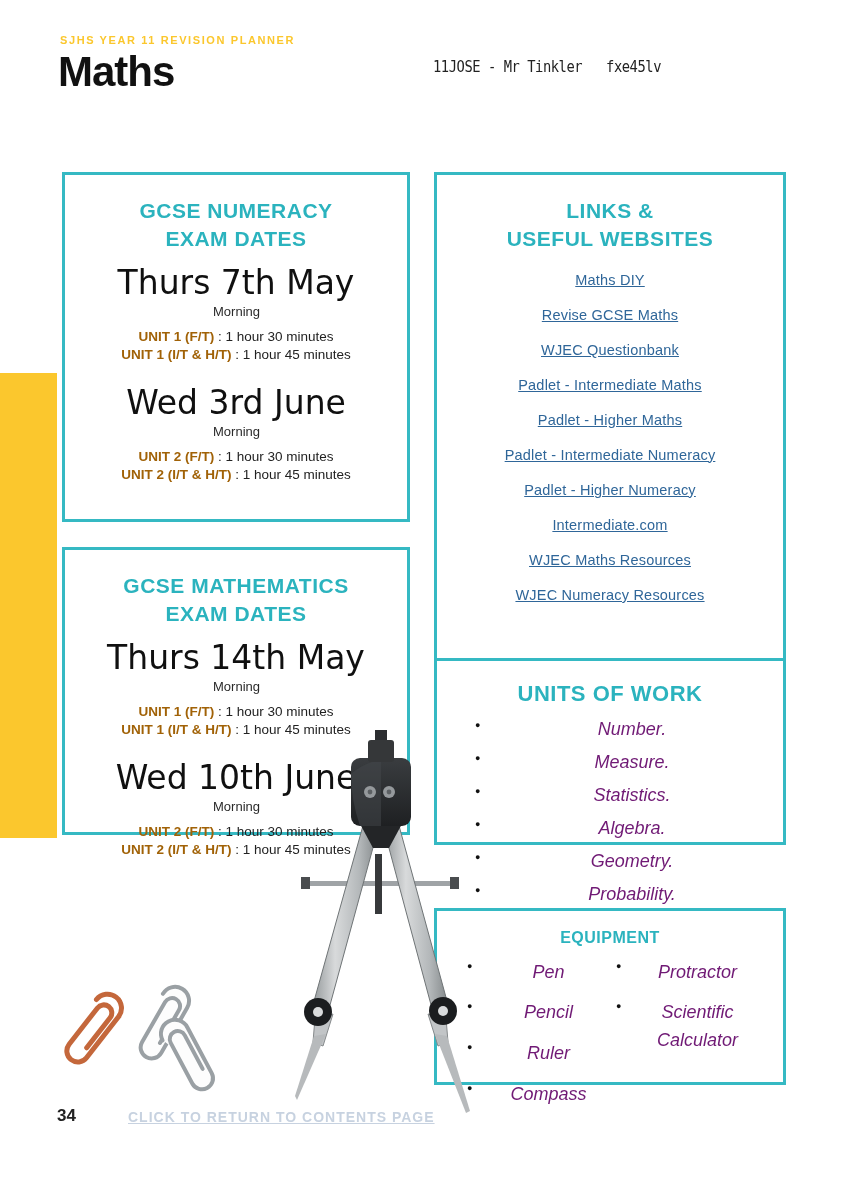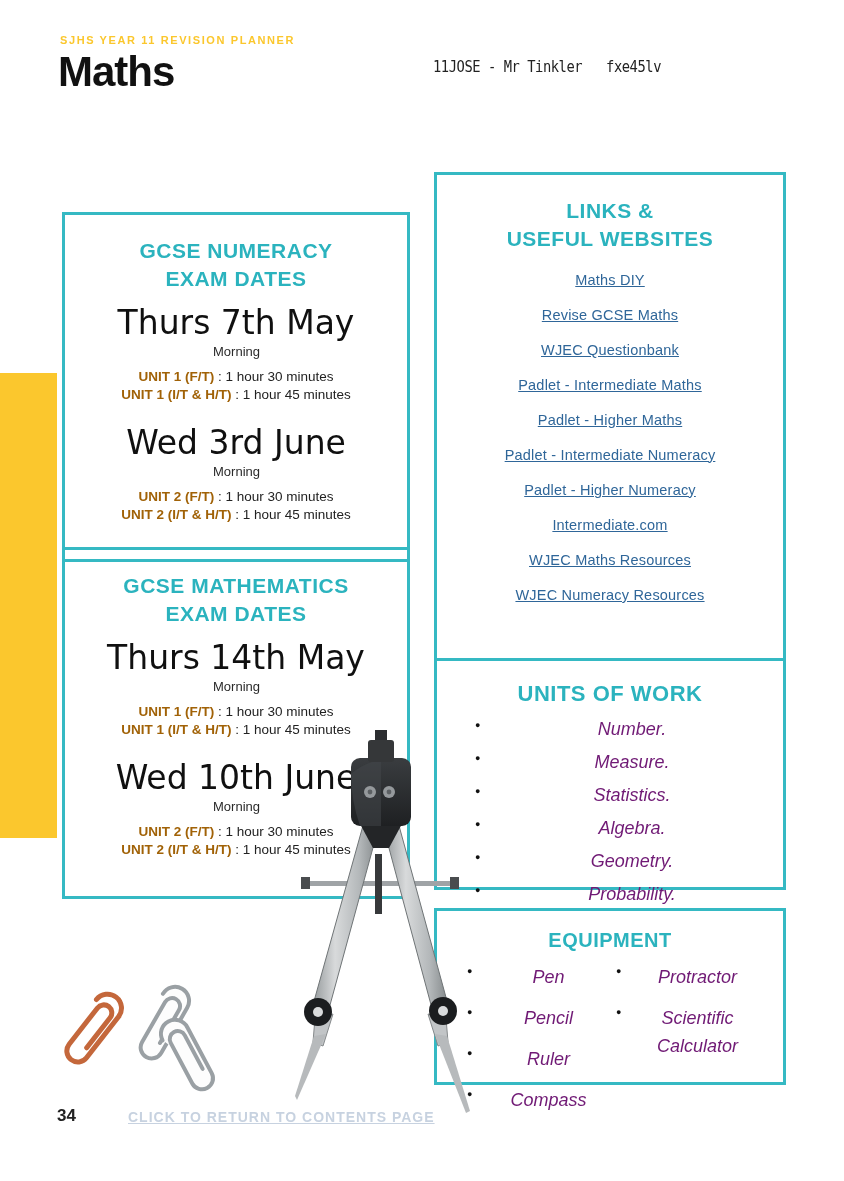--- a/index.html
+++ b/index.html
@@ -19,24 +19,24 @@
   .class-info{position:absolute;left:433px;top:57px;font-size:15px;color:#222;
               font-family:"DejaVu Sans Mono",cursive,monospace;letter-spacing:-0.5px;
               transform:scale(0.92,1.05);transform-origin:left top;}
   .class-info .gap{display:inline-block;width:26px;}
 
   
   .side-strip{position:absolute;left:0;top:373px;width:57px;height:465px;background:var(--yellow);}
 
   
   .tbox{position:absolute;border:3px solid var(--teal);background:#fff;padding:22px 20px;}
-  .box-numeracy{left:62px;top:172px;width:348px;height:350px;margin-top:40px;}
+  .box-numeracy{left:62px;top:172px;width:348px;height:350px;}
   .box-links{left:434px;top:172px;width:352px;height:571px;}
-  .box-maths{left:62px;top:547px;width:348px;height:352px;background:transparent;}
-  .box-units{left:434px;top:658px;width:352px;height:232px;padding:18px 32px;}
+  .box-maths{left:62px;top:547px;width:348px;height:288px;background:transparent;}
+  .box-units{left:434px;top:658px;width:352px;height:187px;padding:18px 32px;}
   .box-equip{left:434px;top:908px;width:352px;height:177px;padding:16px 24px;}
 
   .h-teal{color:var(--heading);font-weight:700;font-size:21px;letter-spacing:0.5px;line-height:1.35;}
   .handwrite{font-family:cursive,"DejaVu Sans",sans-serif;font-size:33px;font-weight:400;
              color:#101010;line-height:1.15;margin-top:10px;letter-spacing:0px;}
   .session{font-size:13px;color:#2a2a2a;margin:2px 0 10px 1px;}
   .unit-line{font-size:13.5px;margin:3px 0;color:#222;}
   .unit-line b{color:#a16207;}
 
   
@@ -129,21 +129,21 @@
       <li>Number.</li>
       <li>Measure.</li>
       <li>Statistics.</li>
       <li>Algebra.</li>
       <li>Geometry.</li>
       <li>Probability.</li>
     </ul>
   </div>
 
   <div class="tbox box-equip">
-    <div class="h-teal" style="font-size:20px;">EQUIPMENT</div>
+    <div class="h-teal" style="font-size:16px;">EQUIPMENT</div>
     <div class="equip-cols">
       <div class="col">
         <ul class="bullets">
           <li>Pen</li>
           <li>Pencil</li>
           <li>Ruler</li>
           <li>Compass</li>
         </ul>
       </div>
       <div class="col">

